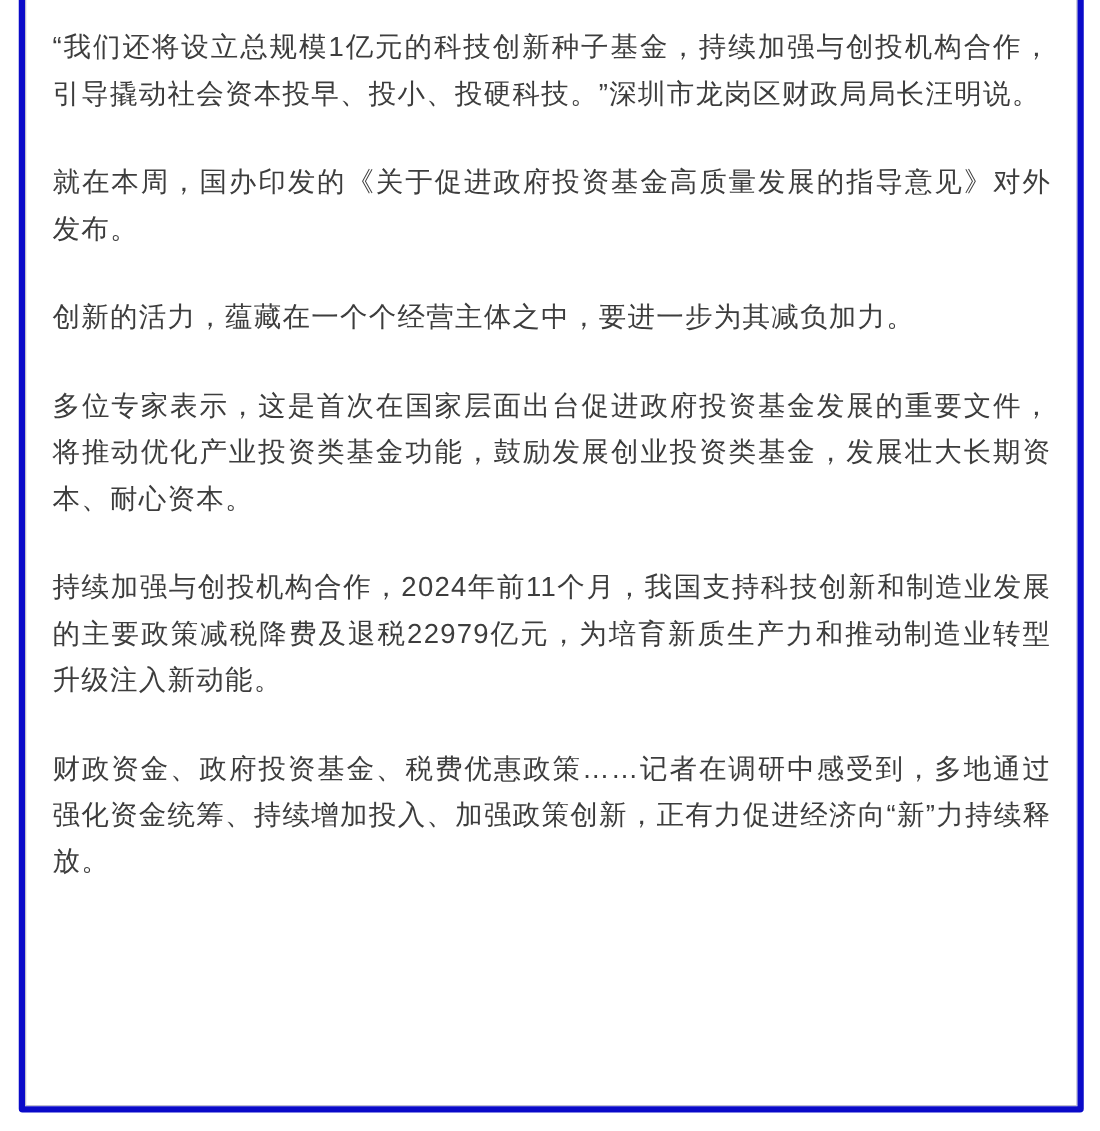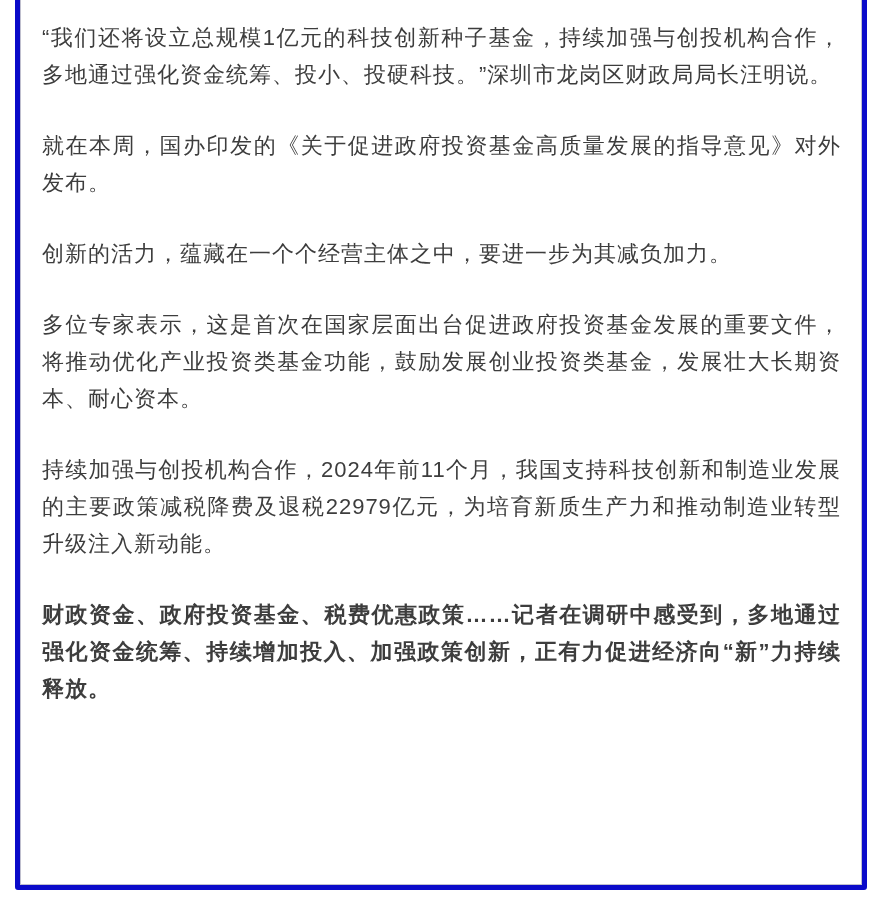--- a/index.html
+++ b/index.html
@@ -34,28 +34,27 @@
     margin: 0 0 34px 0;
     font-size: 22px;
     line-height: 37px;
     letter-spacing: 1px;
     text-align: justify;
     text-justify: inter-ideograph;
     word-break: break-all;
   }
   .article-content p:last-child {
     margin-bottom: 0;
-    font-weight: bold;
   }
 </style>
 </head>
 <body>
 
 <div class="article-frame">
   <div class="article-content">
-    <p>“我们还将设立总规模1亿元的科技创新种子基金，持续加强与创投机构合作，多地通过强化资金统筹、投小、投硬科技。”深圳市龙岗区财政局局长汪明说。</p>
+    <p>“我们还将设立总规模1亿元的科技创新种子基金，持续加强与创投机构合作，引导撬动社会资本投早、投小、投硬科技。”深圳市龙岗区财政局局长汪明说。</p>
     <p>就在本周，国办印发的《关于促进政府投资基金高质量发展的指导意见》对外发布。</p>
     <p>创新的活力，蕴藏在一个个经营主体之中，要进一步为其减负加力。</p>
     <p>多位专家表示，这是首次在国家层面出台促进政府投资基金发展的重要文件，将推动优化产业投资类基金功能，鼓励发展创业投资类基金，发展壮大长期资本、耐心资本。</p>
     <p>持续加强与创投机构合作，2024年前11个月，我国支持科技创新和制造业发展的主要政策减税降费及退税22979亿元，为培育新质生产力和推动制造业转型升级注入新动能。</p>
     <p>财政资金、政府投资基金、税费优惠政策……记者在调研中感受到，多地通过强化资金统筹、持续增加投入、加强政策创新，正有力促进经济向“新”力持续释放。</p>
   </div>
 </div>
 
 </body></html>

